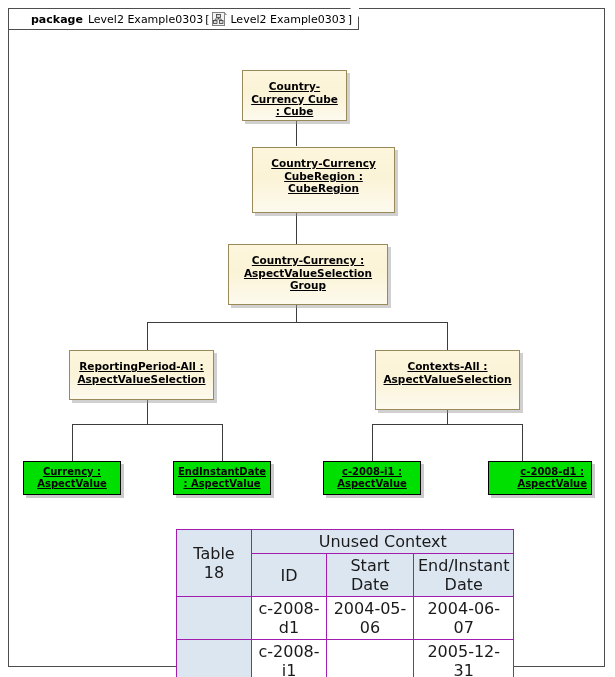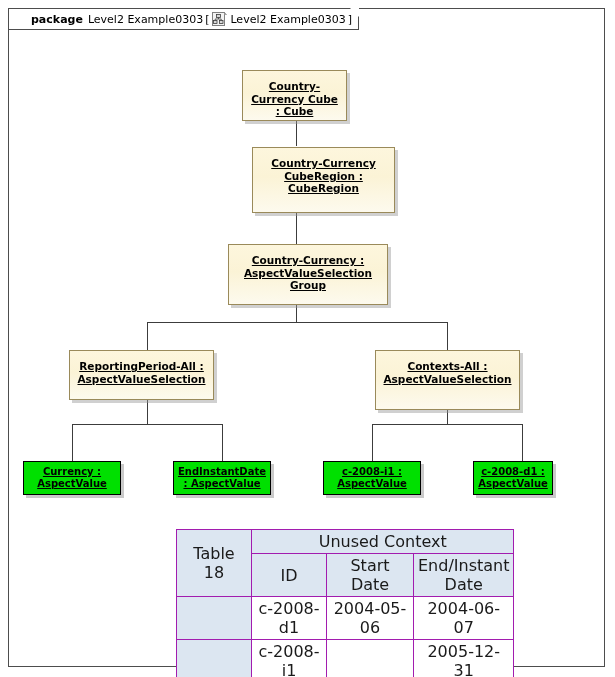--- a/index.html
+++ b/index.html
@@ -233,21 +233,21 @@
 <div class="node value" style="left:173px; top:461px; width:98px; height:34px;align-items:center;">
   <span class="label">EndInstantDate
 : AspectValue</span>
 </div>
 
 <div class="node value" style="left:323px; top:461px; width:98px; height:34px;">
   <span class="label">c-2008-i1 :
 AspectValue</span>
 </div>
 
-<div class="node value" style="left:473px; top:461px; width:80px; height:34px;">
+<div class="node value" style="left:488px; top:461px; width:104px; height:34px;justify-content:flex-end;">
   <span class="label">c-2008-d1 :
 AspectValue</span>
 </div>
 
 <table id="unused-context-table">
   <tbody>
     <tr>
       <th class="col-label" rowspan="2">Table 18</th>
       <th colspan="3">Unused Context</th>
     </tr>

